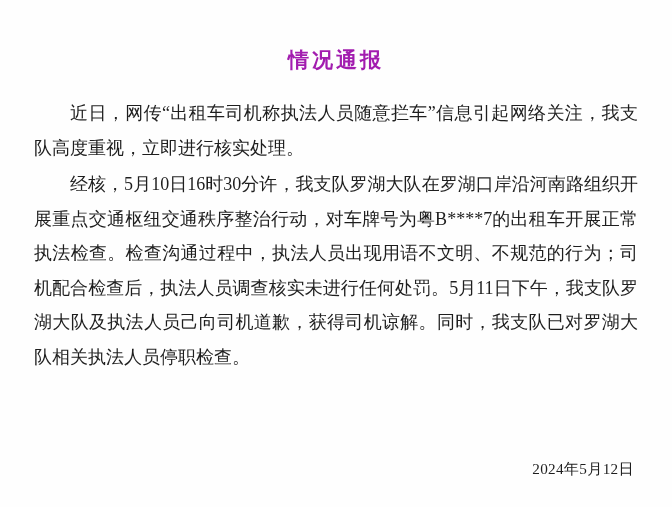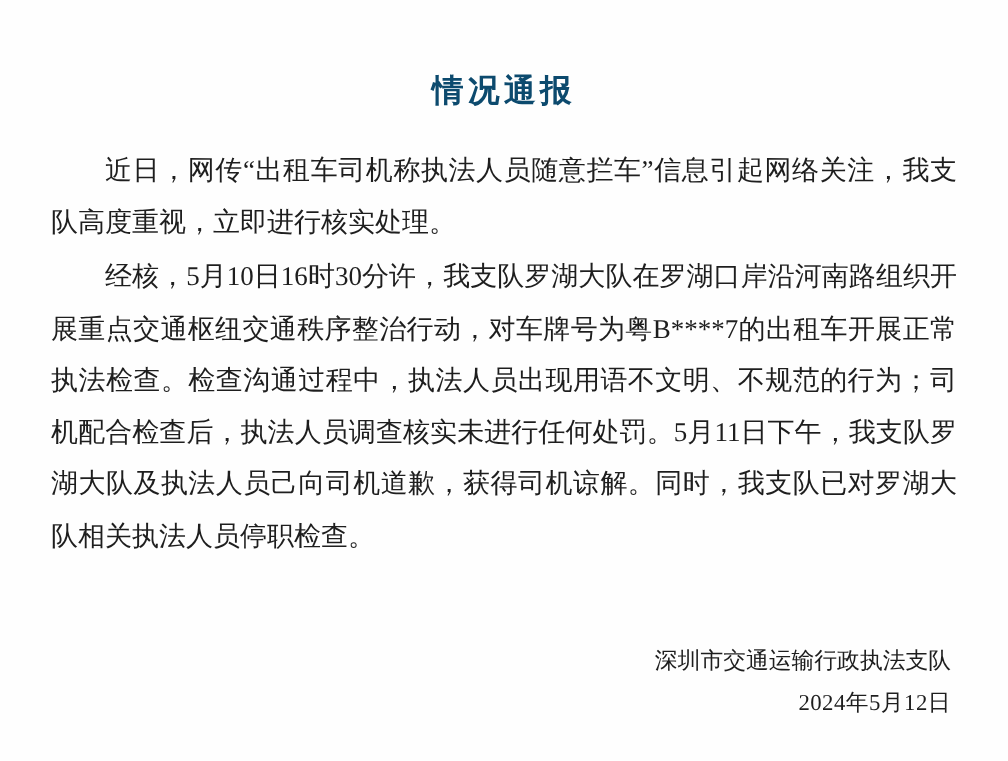--- a/index.html
+++ b/index.html
@@ -21,21 +21,21 @@
     padding: 34px 34px 18px 34px;
     background: #fefefe;
     display: flex;
     flex-direction: column;
   }
   .doc-title {
     text-align: center;
     font-size: 21px;
     font-weight: bold;
     letter-spacing: 3px;
-    color: #0c4a6e;
+    color: #a21caf;
     margin: 12px 0 22px 0;
     font-family: "DejaVu Serif", "Liberation Serif", serif;
   }
   .body-text {
     font-size: 18px;
     line-height: 1.92;
     color: #1e1e1e;
     text-align: justify;
     text-justify: inter-ideograph;
   }
@@ -66,17 +66,16 @@
 <div class="page">
 
   <div class="doc-title">情况通报</div>
 
   <div class="body-text">
     <p class="para">近日，网传“出租车司机称执法人员随意拦车”信息引起网络关注，我支队高度重视，立即进行核实处理。</p>
     <p class="para">经核，5月10日16时30分许，我支队罗湖大队在罗湖口岸沿河南路组织开展重点交通枢纽交通秩序整治行动，对车牌号为粤B****7的出租车开展正常执法检查。检查沟通过程中，执法人员出现用语不文明、不规范的行为；司机配合检查后，执法人员调查核实未进行任何处罚。5月11日下午，我支队罗湖大队及执法人员己向司机道歉，获得司机谅解。同时，我支队已对罗湖大队相关执法人员停职检查。</p>
   </div>
 
   <div class="signature-block">
-    <span class="sign-org">深圳市交通运输行政执法支队</span>
     <span class="sign-date">2024年5月12日</span>
   </div>
 
 </div>
 
 </body></html>

